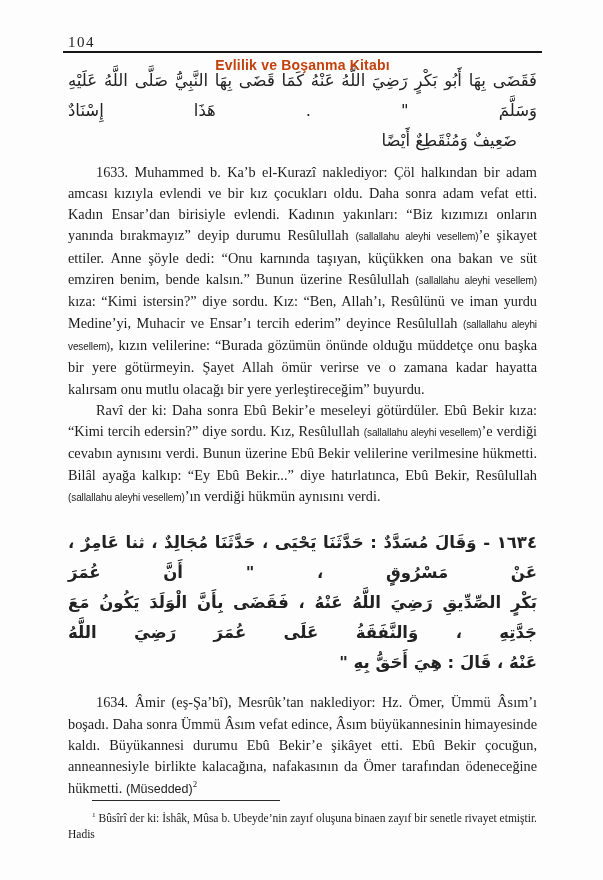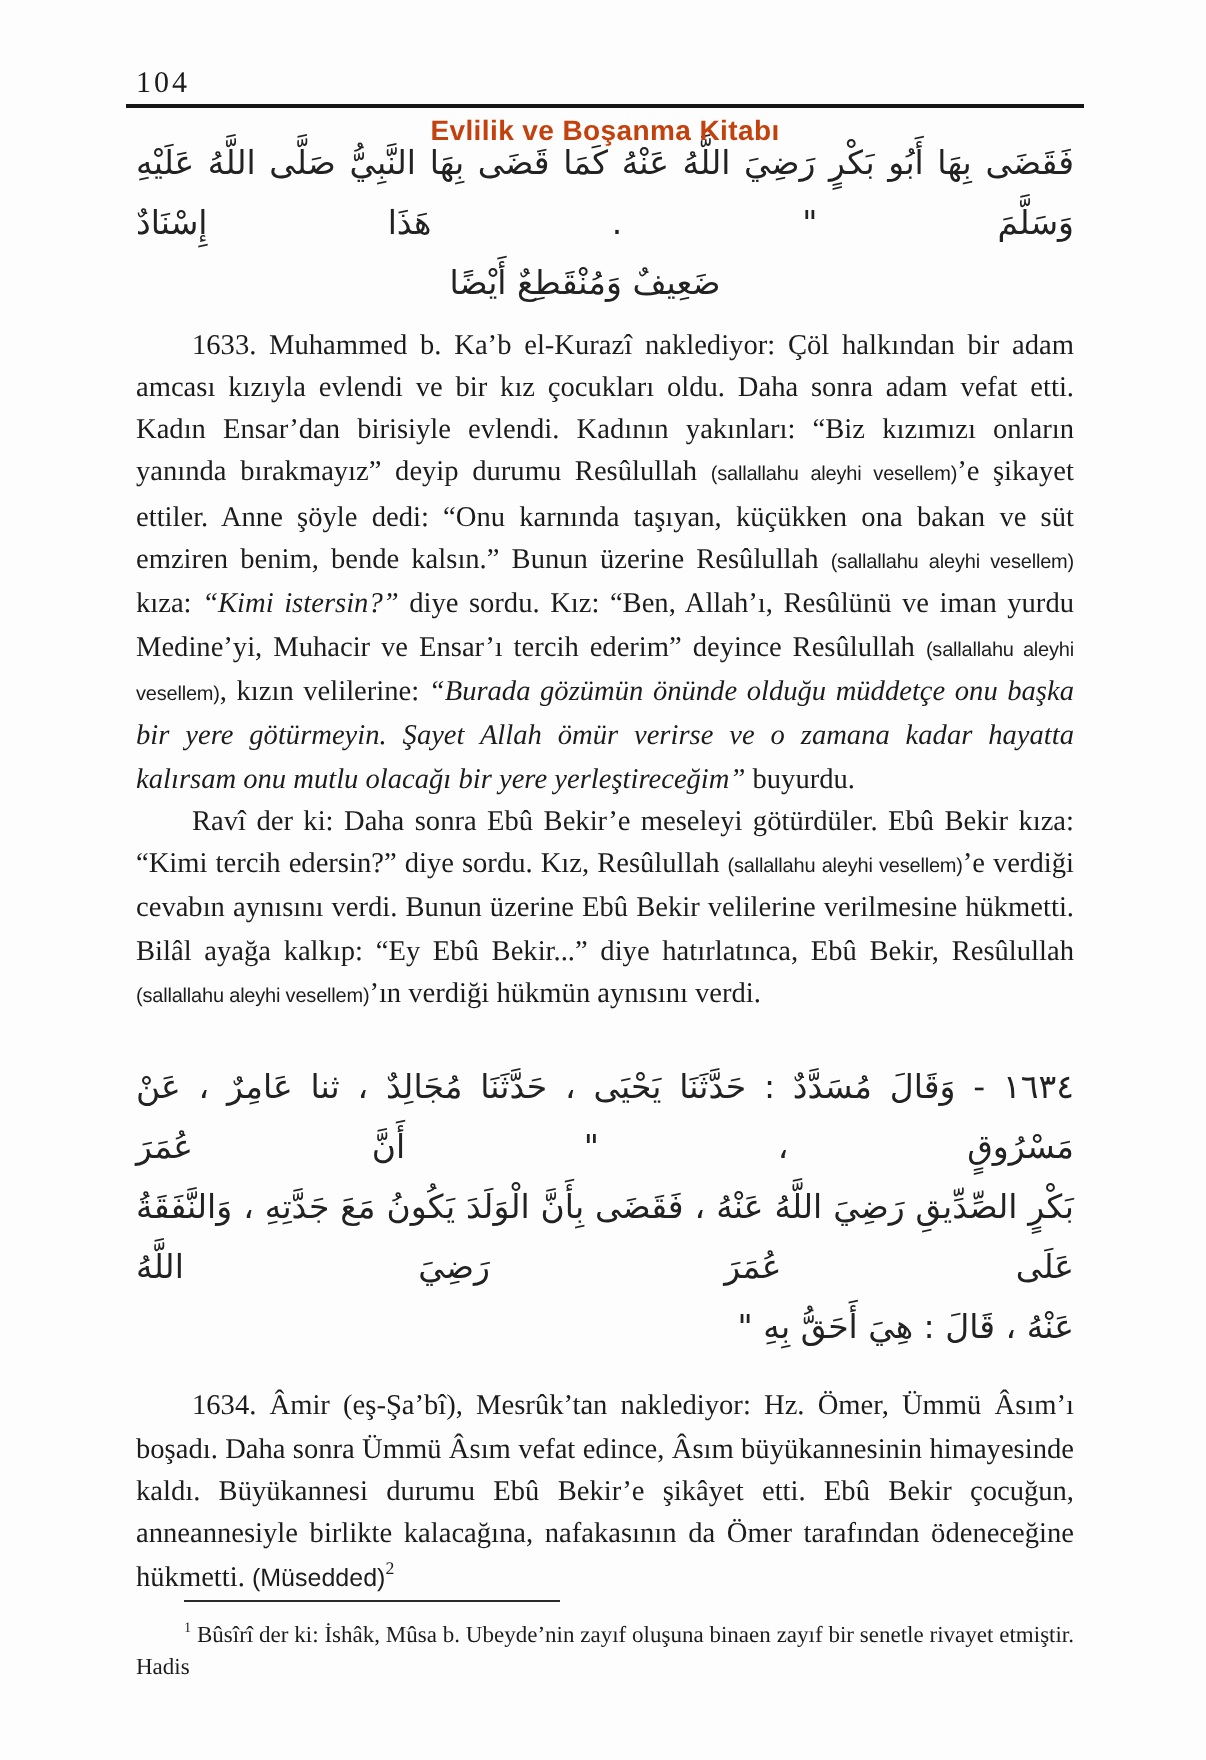--- a/index.html
+++ b/index.html
@@ -32,49 +32,49 @@
     color: #c2410c;
     margin-top: 22px;
   }
   .header-rule {
     height: 0;
     border-bottom: 2px solid #161616;
     margin: 2px -5px 0 -5px;
   }
   
   .arabic-block { margin: 13px 0 6px 0; }
-  .arabic-block.mid { margin: 20px 0 14px 0; }
+  .arabic-block.mid { margin: 20px 0 14px 0; font-weight: bold; }
   .ar-line {
     direction: rtl;
     unicode-bidi: embed;
     font-family: "DejaVu Sans", sans-serif;
     font-size: 16.5px;
     line-height: 30px;
     color: #222;
   }
   .ar-just { text-align: justify; text-align-last: justify; }
   .ar-right { text-align: right; }
-  .pr20 { padding-left: 0; padding-right: 20px; text-align: center; }
+  .pr20 { padding-left: 0; padding-right: 20px; }
   
   p.body {
     margin: 0;
     font-size: 14.3px;
     line-height: 21.3px;
     text-align: justify;
     text-indent: 28px;
   }
   p.grade {
     margin: 0;
     font-size: 13px;
     line-height: 21px;
     text-indent: 28px;
   }
   
   .run-n { }
-  .run-i { font-style: italic; }
+  .run-i { }
   .run-s {
     font-family: "Liberation Sans", sans-serif;
     font-size: 10px;
     letter-spacing: -0.1px;
   }
   .run-a { font-family: "Liberation Sans", sans-serif; font-size: 12.5px; }
   .run-sup { vertical-align: super; font-size: 0.62em; line-height: 0; }
   
   .footer { margin-top: auto; padding-bottom: 34px; }
   .fn-rule {

